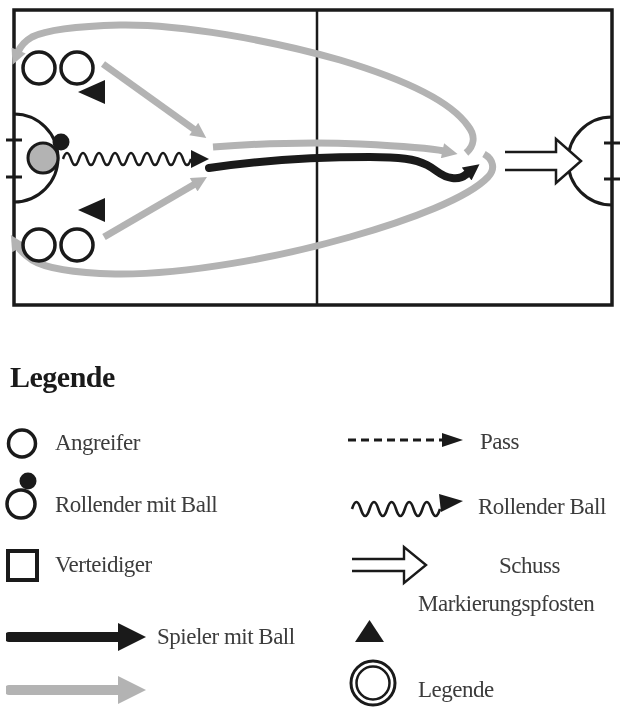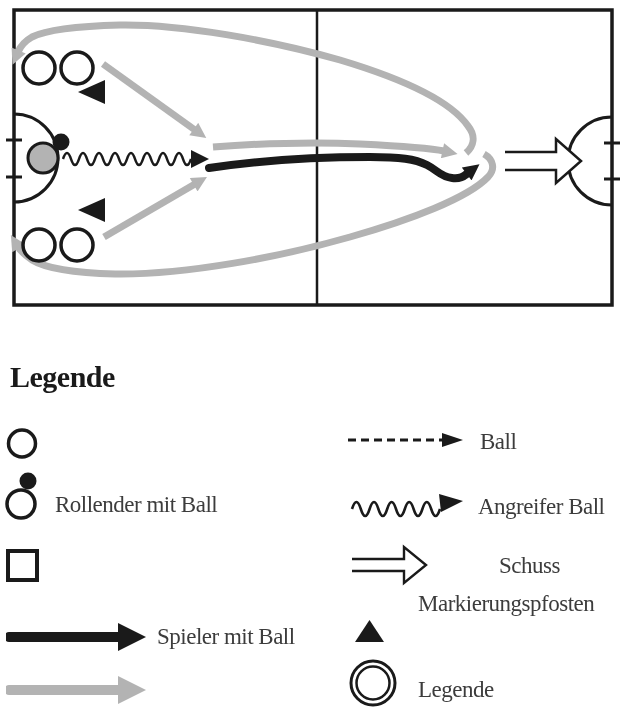--- a/index.html
+++ b/index.html
@@ -86,55 +86,57 @@
     <circle cx="61" cy="142" r="8.5" fill="#1a1a1a"></circle>
 
     <path d="M 505,152 L 556,152 L 556,139 L 581,161 L 556,183 L 556,170 L 505,170" fill="#fff" stroke="#1a1a1a" stroke-width="2.5" stroke-linejoin="miter"></path>
   </svg>
 
   <h2 class="legend-title">Legende</h2>
 
   <svg class="licon" style="left:4px;top:426px" width="36" height="36" viewBox="0 0 36 36">
     <circle cx="18" cy="17.5" r="13.5" fill="#fff" stroke="#1a1a1a" stroke-width="3.5"></circle>
   </svg>
+  <span class="llabel" style="left:55px;top:443px">Angreifer</span>
 
   <svg class="licon" style="left:2px;top:468px" width="44" height="54" viewBox="0 0 44 54">
     <circle cx="26" cy="13" r="8.5" fill="#1a1a1a"></circle>
     <circle cx="19" cy="36" r="14" fill="#fff" stroke="#1a1a1a" stroke-width="3.5"></circle>
   </svg>
   <span class="llabel" style="left:55px;top:505px">Rollender mit Ball</span>
 
   <svg class="licon" style="left:4px;top:547px" width="38" height="38" viewBox="0 0 38 38">
     <rect x="4" y="4" width="29" height="29" fill="#fff" stroke="#1a1a1a" stroke-width="4"></rect>
   </svg>
+  <span class="llabel" style="left:55px;top:565px">Verteidiger</span>
 
   <svg class="licon" style="left:6px;top:622px" width="145" height="30" viewBox="0 0 145 30">
     <line x1="3" y1="15" x2="113" y2="15" stroke="#1a1a1a" stroke-width="10" stroke-linecap="round"></line>
     <polygon points="112,1 140,15 112,29" fill="#1a1a1a"></polygon>
   </svg>
   <span class="llabel" style="left:157px;top:637px">Spieler mit Ball</span>
 
   <svg class="licon" style="left:6px;top:675px" width="145" height="30" viewBox="0 0 145 30">
     <line x1="3" y1="15" x2="113" y2="15" stroke="#b3b3b3" stroke-width="10" stroke-linecap="round"></line>
     <polygon points="112,1 140,15 112,29" fill="#b3b3b3"></polygon>
   </svg>
 
   <svg class="licon" style="left:346px;top:430px" width="122" height="20" viewBox="0 0 122 20">
     <line x1="2" y1="10" x2="96" y2="10" stroke="#1a1a1a" stroke-width="2.8" stroke-dasharray="8 5"></line>
     <polygon points="96,3 117,10 96,17" fill="#1a1a1a"></polygon>
   </svg>
-  <span class="llabel" style="left:480px;top:442px">Ball</span>
+  <span class="llabel" style="left:480px;top:442px">Pass</span>
 
   <svg class="licon" style="left:350px;top:492px" width="118" height="30" viewBox="0 0 118 30">
     <path d="M 2,17 q 4.4,-14 8.8,0 q 4.4,14 8.8,0 q 4.4,-14 8.8,0 q 4.4,14 8.8,0
              q 4.4,-14 8.8,0 q 4.4,14 8.8,0 q 4.4,-14 8.8,0 q 4.4,14 8.8,0
              q 4.4,-14 8.8,0 q 4.4,14 8.8,0" fill="none" stroke="#1a1a1a" stroke-width="2.6"></path>
     <polygon points="89,2 113,9 91,20" fill="#1a1a1a"></polygon>
   </svg>
-  <span class="llabel" style="left:478px;top:507px">Angreifer Ball</span>
+  <span class="llabel" style="left:478px;top:507px">Rollender Ball</span>
 
   <svg class="licon" style="left:350px;top:543px" width="80" height="44" viewBox="0 0 80 44">
     <path d="M 2,16 L 54,16 L 54,4 L 76,22 L 54,40 L 54,28 L 2,28" fill="#fff" stroke="#1a1a1a" stroke-width="2.4" stroke-linejoin="miter"></path>
   </svg>
   <span class="llabel" style="left:499px;top:566px">Schuss</span>
 
   <svg class="licon" style="left:353px;top:618px" width="34" height="26" viewBox="0 0 34 26">
     <polygon points="2,24 31,24 16.5,2" fill="#1a1a1a"></polygon>
   </svg>
   <span class="llabel" style="left:418px;top:604px">Markierungspfosten</span>

